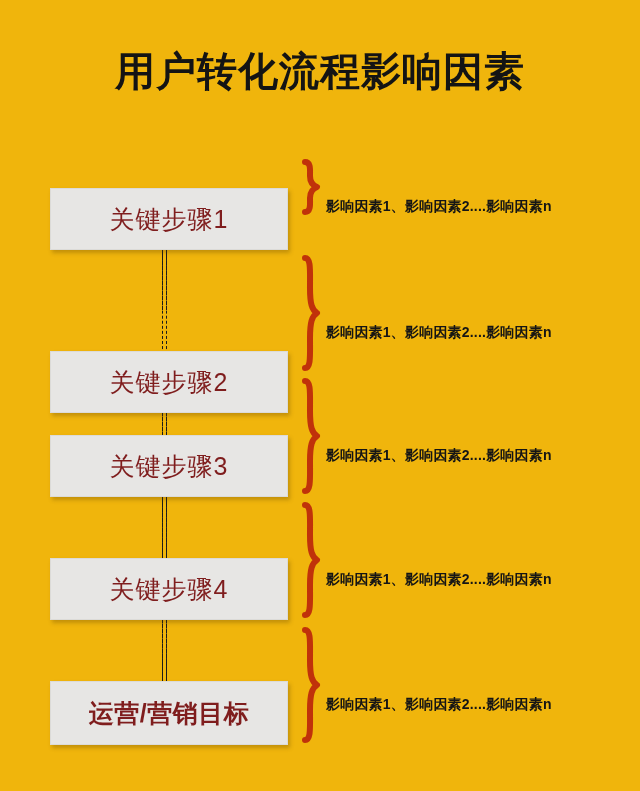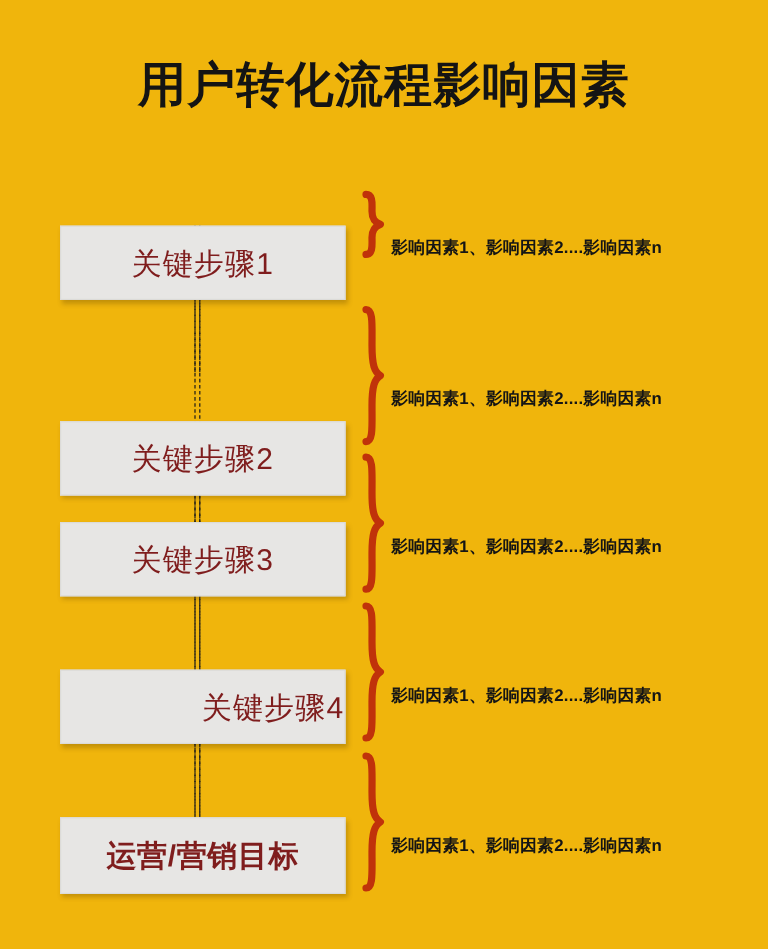--- a/index.html
+++ b/index.html
@@ -122,21 +122,21 @@
     </div>
 
     <div class="step-box" style="top:123px; height:62px;margin-top:40px;">
       <span class="step-label">关键步骤2</span>
     </div>
 
     <div class="step-box" style="top:247px; height:62px;">
       <span class="step-label">关键步骤3</span>
     </div>
 
-    <div class="step-box" style="top:370px; height:62px;justify-content:flex-end;">
+    <div class="step-box" style="top:370px; height:62px;">
       <span class="step-label">关键步骤4</span>
     </div>
 
     <div class="step-box goal" style="top:493px; height:64px;">
       <span class="step-label">运营/营销目标</span>
     </div>
 
   </div>
 
   <div class="factor-row" style="top:158px; height:58px;">

